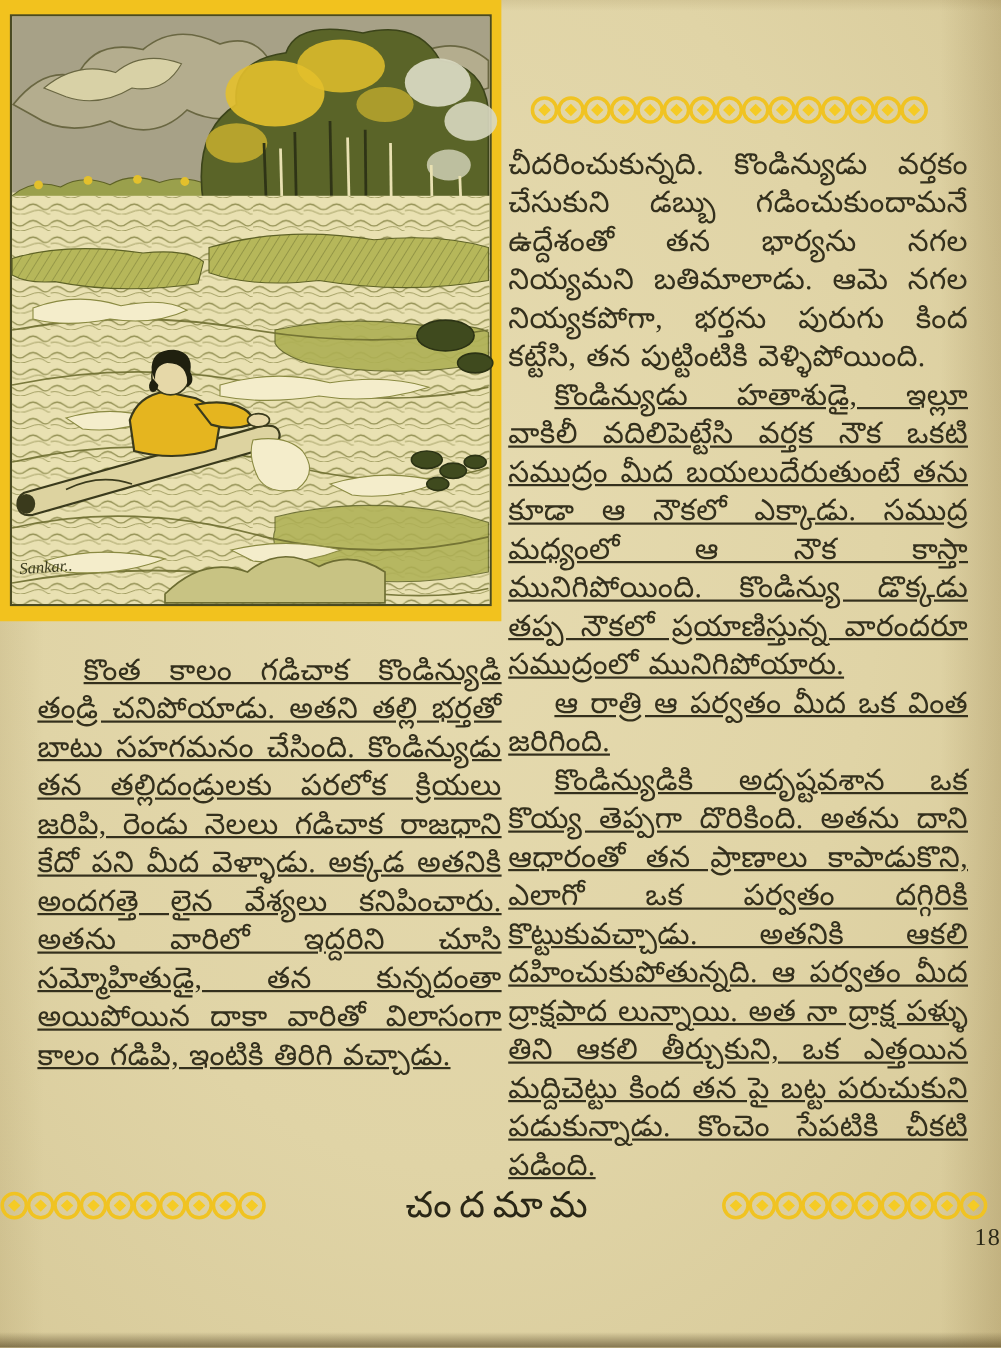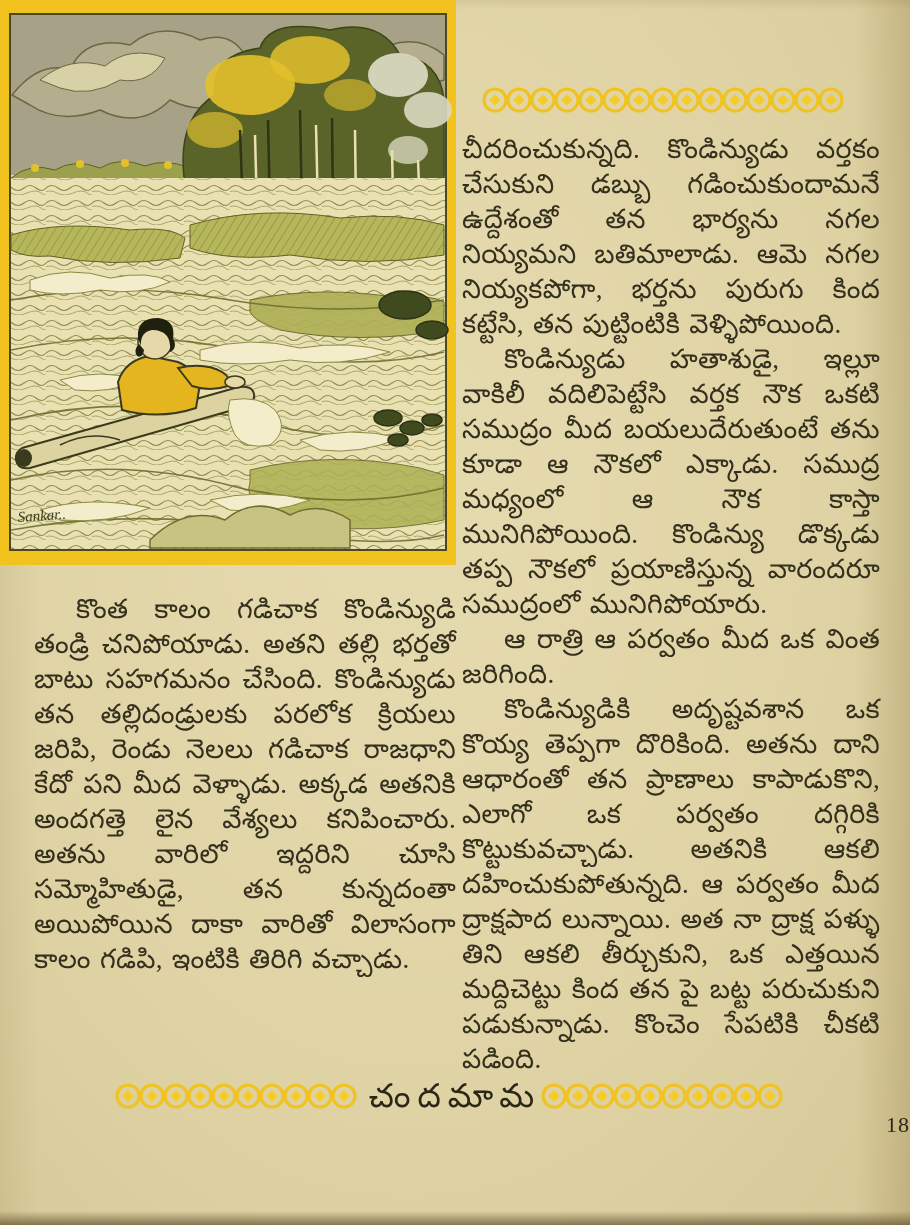--- a/index.html
+++ b/index.html
@@ -26,31 +26,31 @@
   
   .story-col p{
     margin:0;
     font-size:27px;
     line-height:35px;
     text-align:justify;
     color:#34301d;
     letter-spacing:.3px;
     word-spacing:2px;
   }
-  .story-col p.indent{text-indent:42px;}
+  .story-col p.indent{text-indent:42px;text-decoration:underline;}
   .left-col{position:absolute;left:34px;top:592px;width:422px;}
   .right-col{position:absolute;left:462px;top:86px;width:418px;}
   .right-col .col-text{margin-top:18px;}
 
   .ornament{display:block;}
 
   
   .footer{
     position:absolute;left:0;right:0;top:1076px;
-    display:flex;align-items:center;justify-content:center;
+    display:flex;align-items:center;justify-content:space-between;
   }
   .footer-title{
     font-size:33px;
     letter-spacing:7px;
     color:#2a2716;
     white-space:nowrap;
     line-height:40px;
   }
   .page-number{
     position:absolute;left:0;right:0;top:1112px;

